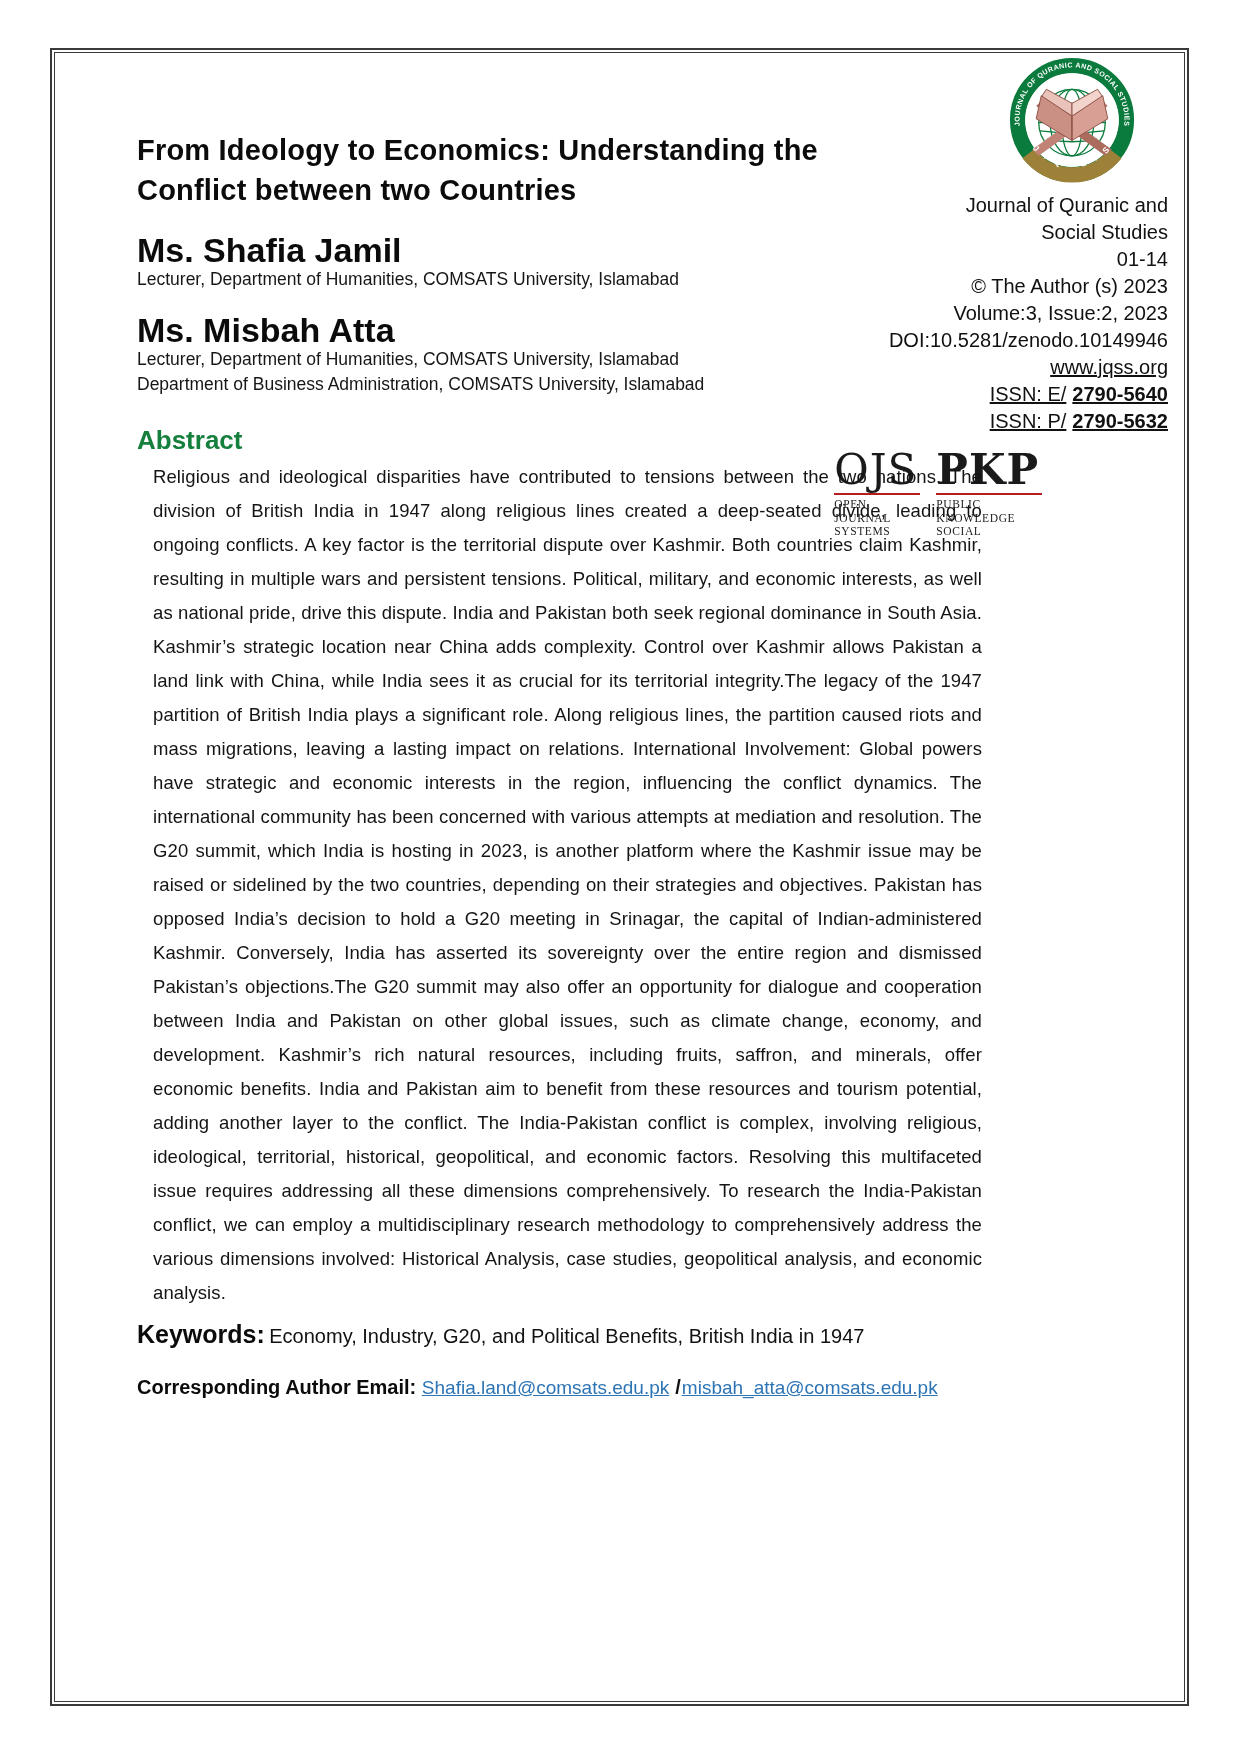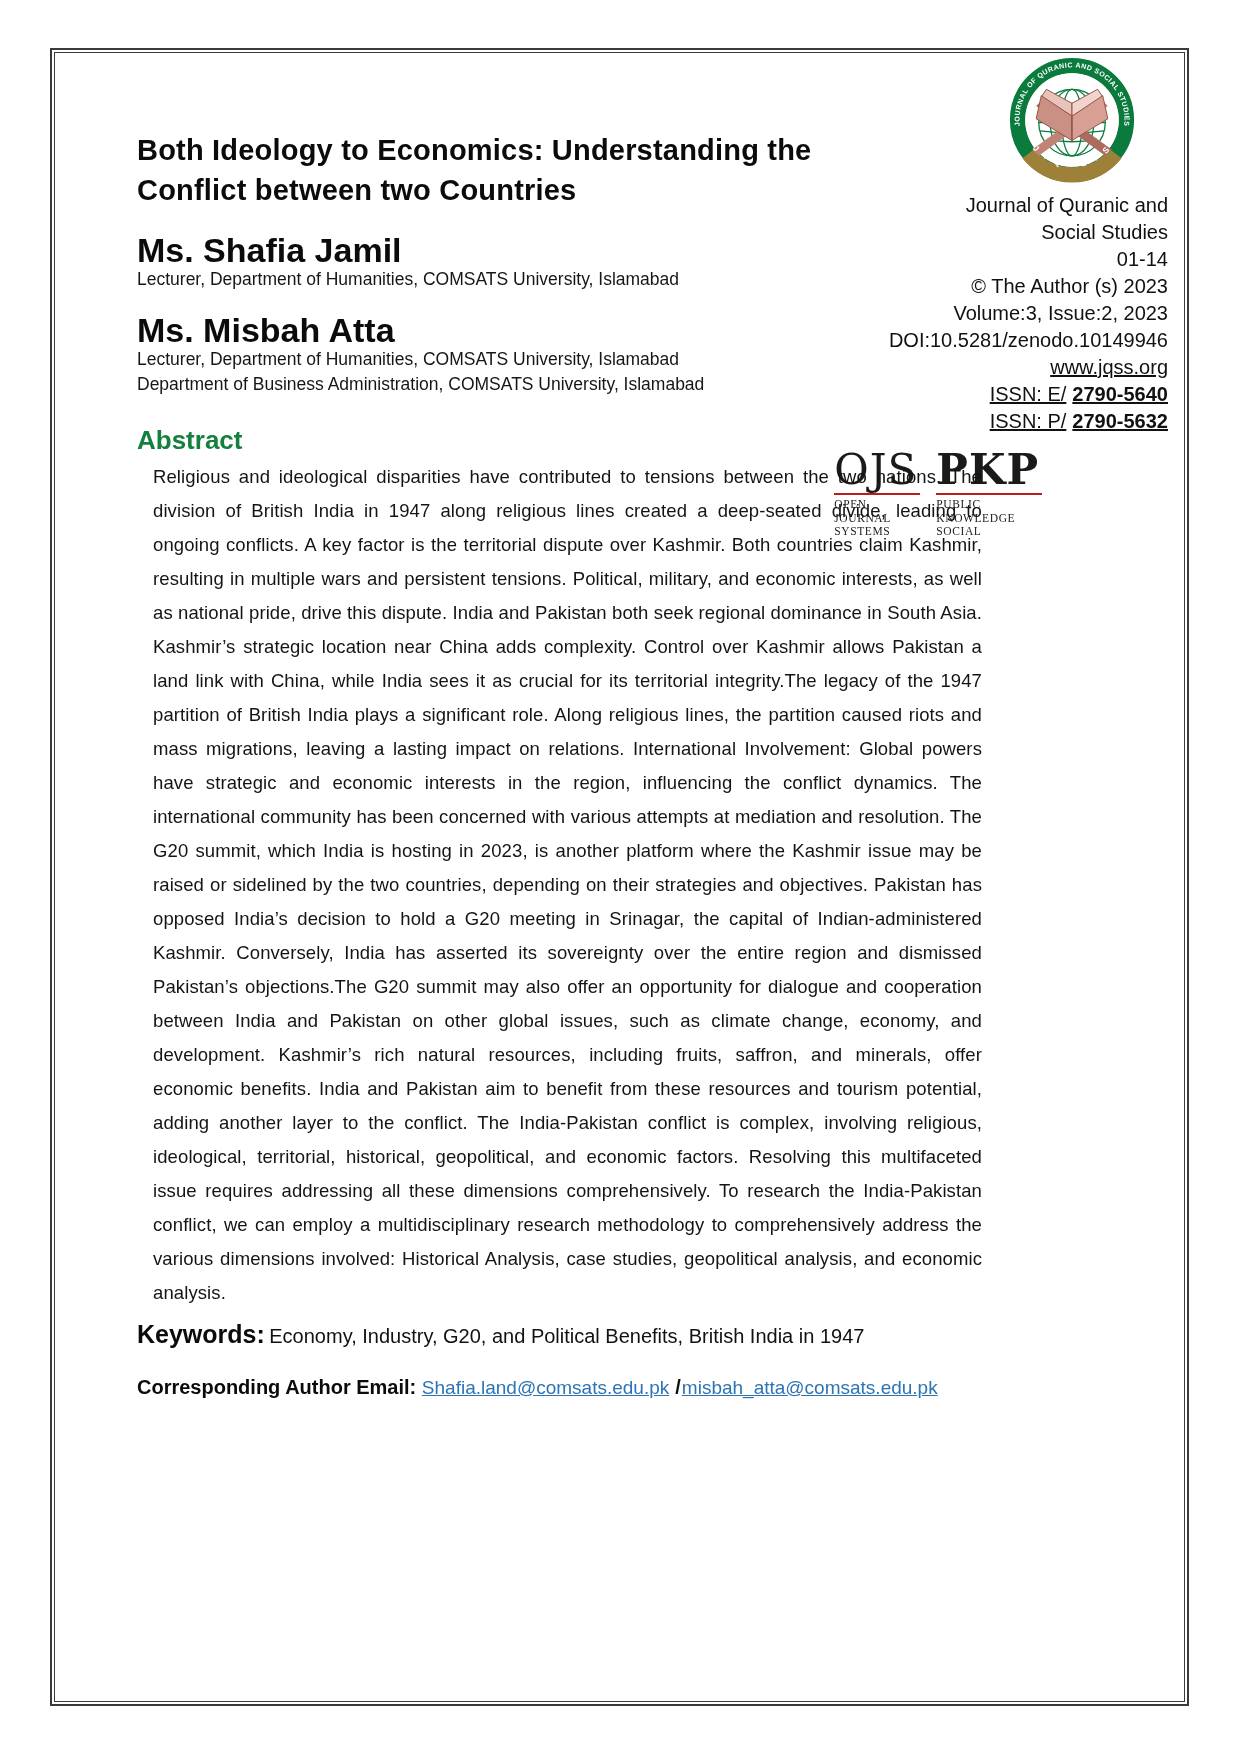--- a/index.html
+++ b/index.html
@@ -130,21 +130,21 @@
       <div class="publogo pkp">
         <div class="publogo-acronym">PKP</div>
         <div class="publogo-sub">PUBLIC
 KNOWLEDGE
 SOCIAL</div>
       </div>
     </div>
   </aside>
 
   <main class="main-col">
-    <h1 class="title">Both Ideology to Economics: Understanding the Conflict between two Countries</h1>
+    <h1 class="title">From Ideology to Economics: Understanding the Conflict between two Countries</h1>
 
     <div>
       <div class="author-name">Ms. Shafia Jamil</div>
       <div class="author-aff">Lecturer, Department of Humanities, COMSATS University, Islamabad</div>
     </div>
     <div>
       <div class="author-name">Ms. Misbah Atta</div>
       <div class="author-aff">Lecturer, Department of Humanities, COMSATS University, Islamabad</div>
     </div>
     <div>

